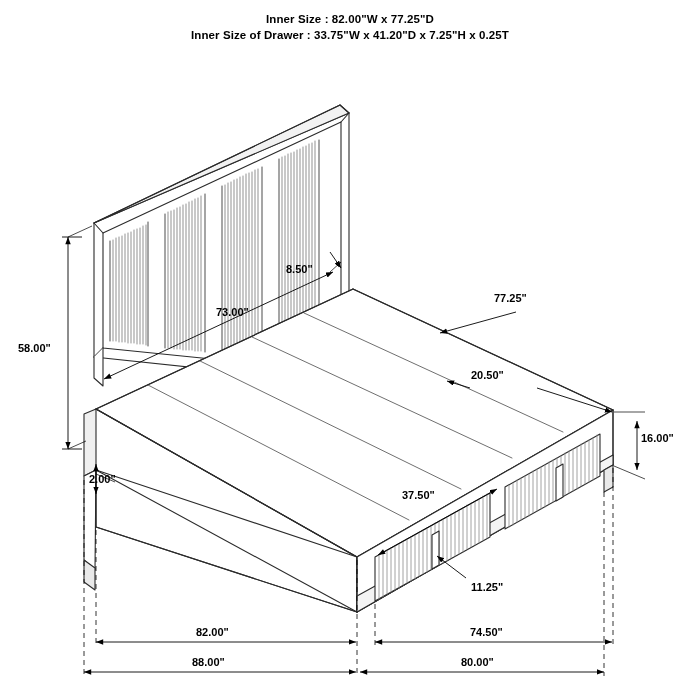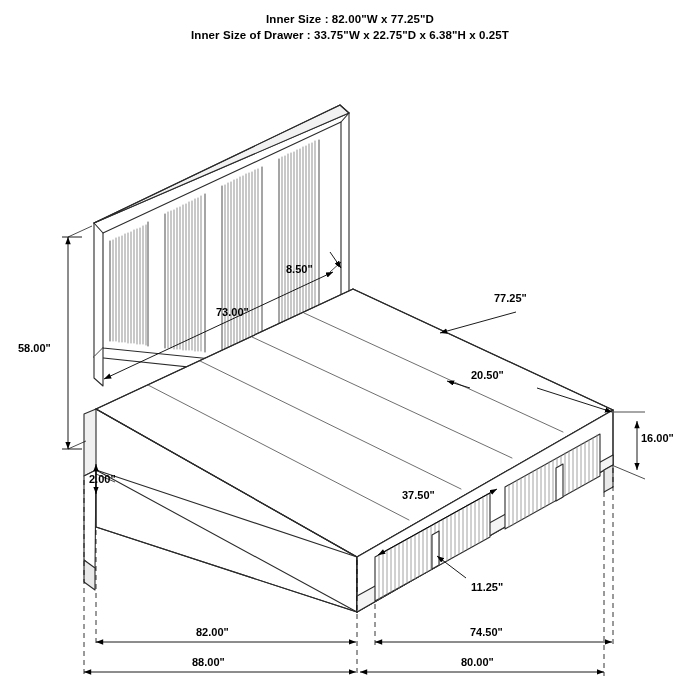--- a/index.html
+++ b/index.html
@@ -42,21 +42,21 @@
     width: 700px;
     height: 700px;
   }
 </style>
 </head>
 <body>
 
 <div id="page">
 
   <div class="hdr" id="hdr1">Inner Size : 82.00"W x 77.25"D</div>
-  <div class="hdr" id="hdr2">Inner Size of Drawer : 33.75"W x 22.75"D x 6.38"H x 0.25T</div>
+  <div class="hdr" id="hdr2">Inner Size of Drawer : 33.75"W x 41.20"D x 7.25"H x 0.25T</div>
 
   <svg class="layer" viewBox="0 0 700 700">
     <g fill="none" stroke="#2b2b2b" stroke-width="1.1" stroke-linejoin="round" stroke-linecap="round">
 
       <path d="M94,223 L94,357 L349,384 L349,113 Z" fill="#ffffff"></path>
       <path d="M94,223 L340,105 L349,113 L94,223 Z" fill="#f2f2f2"></path>
 
       <path d="M103,233 L103,348 L341,372 L341,122 Z" fill="#ffffff"></path>
 
       <path d="M94,223 L340,105"></path>

